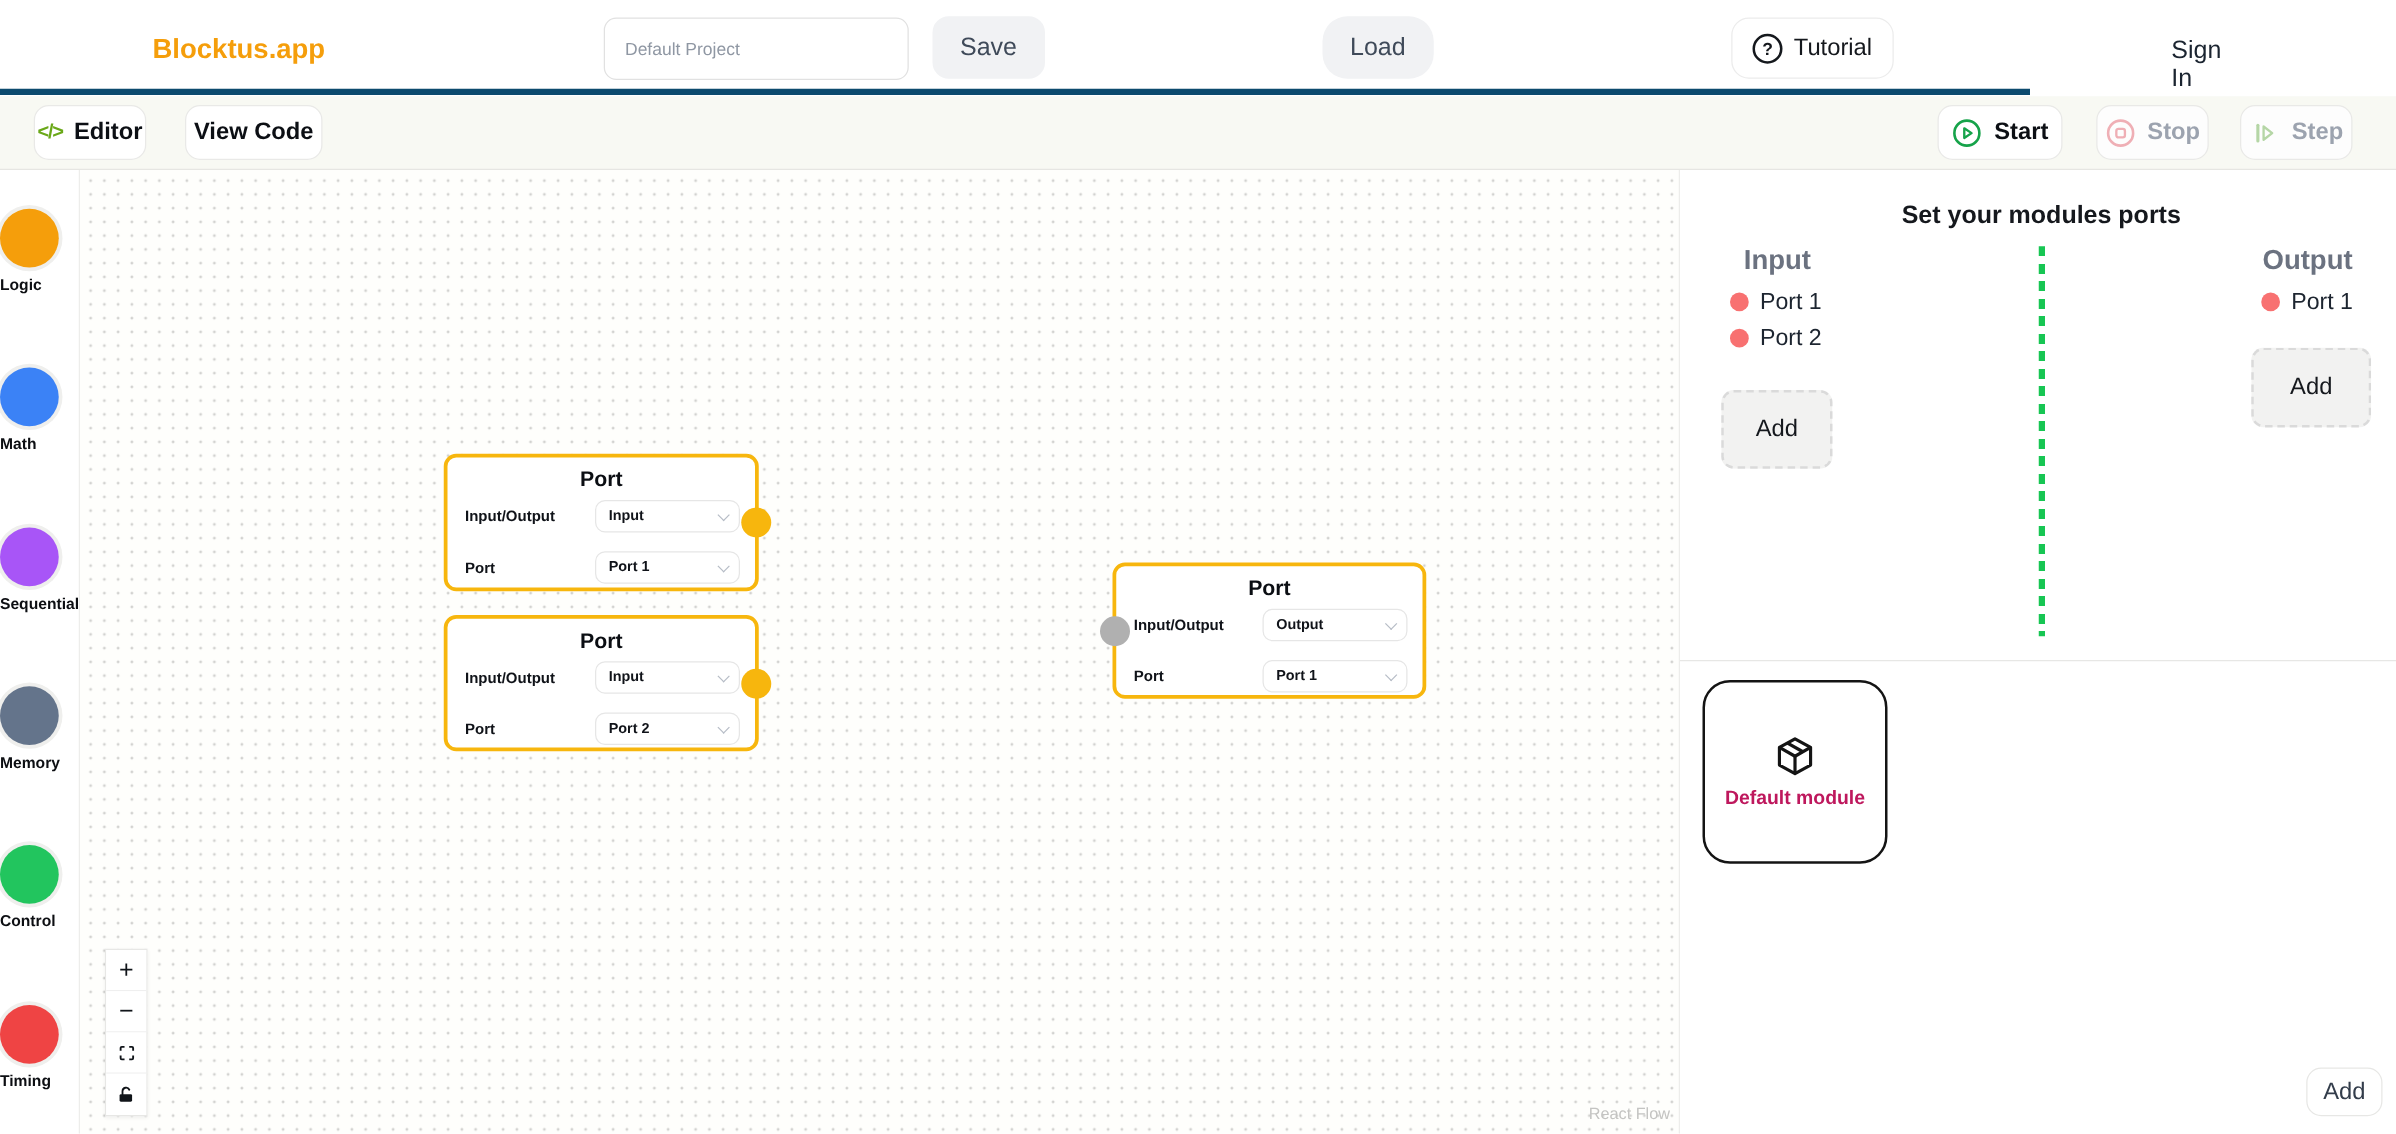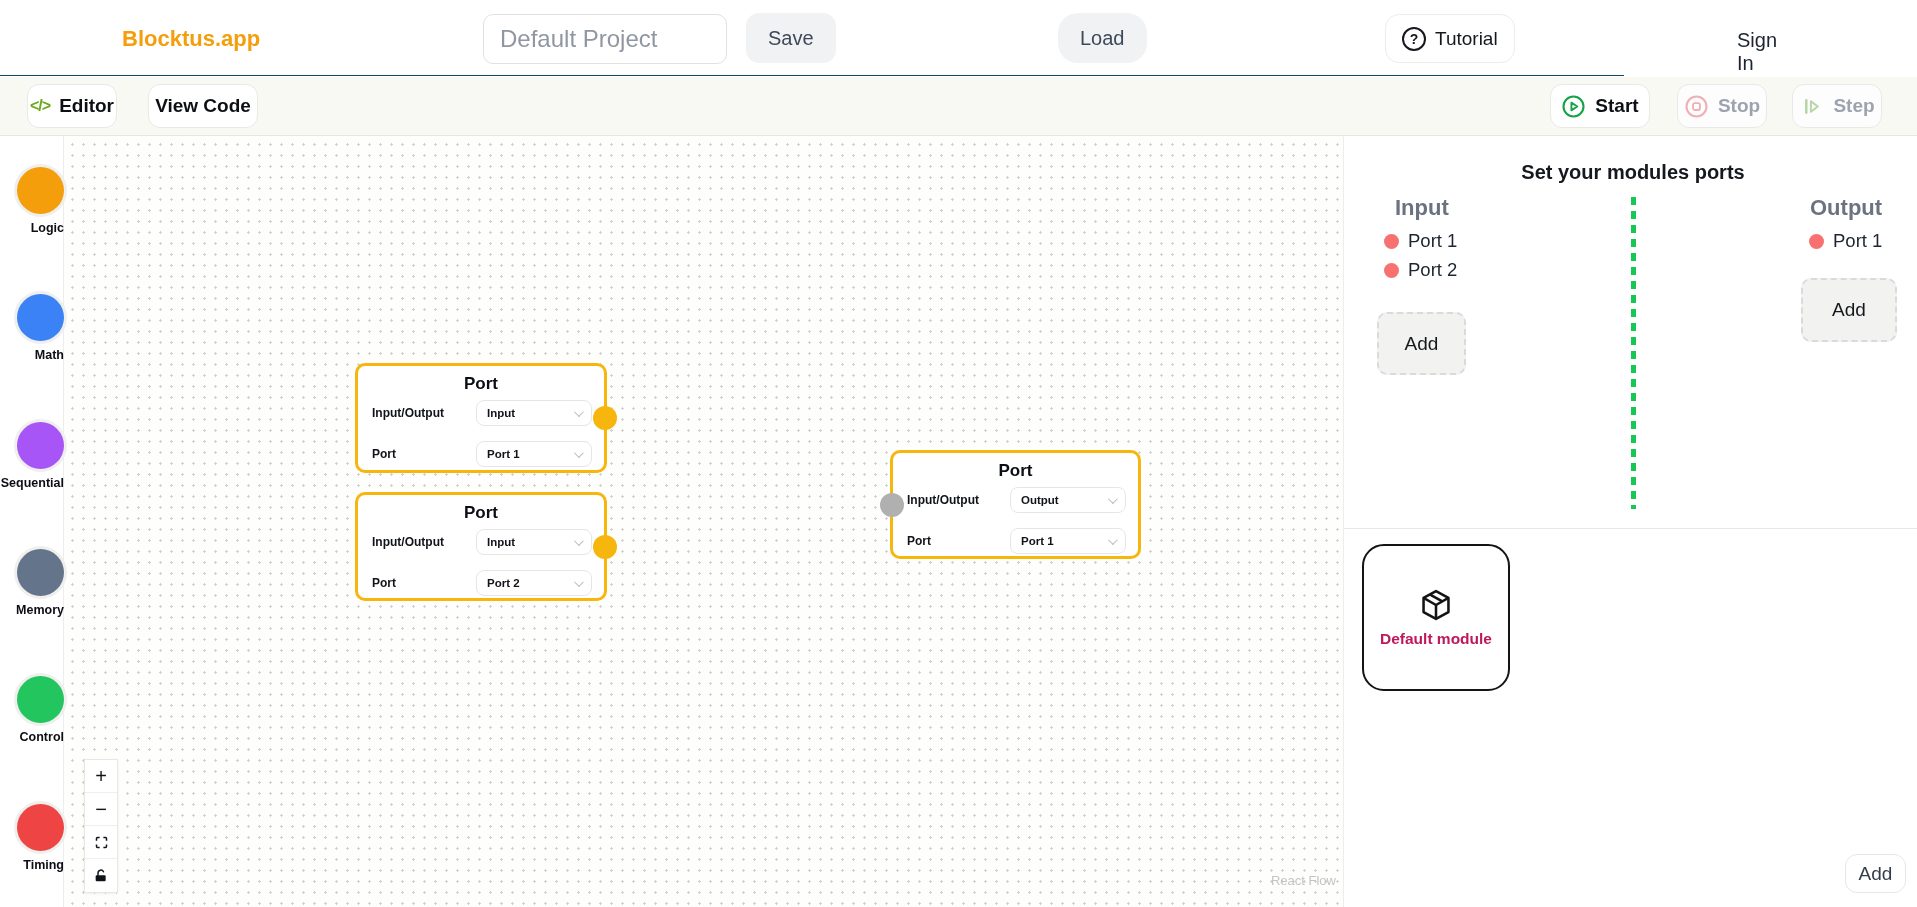--- a/index.html
+++ b/index.html
@@ -2,24 +2,24 @@
 <html><head>
 <meta charset="utf-8">
 <style>
   * { margin:0; padding:0; box-sizing:border-box; }
   html,body { width:1917px; height:907px; overflow:hidden; background:#fff;
     font-family:"Liberation Sans", sans-serif; color:#14181f; }
   .app { position:relative; width:1917px; height:907px; }
 
   
   .header { position:absolute; left:0; top:0; width:1624px; height:76px;
-    background:#fff; border-bottom:1px solid #0c4a6e; z-index:5; }
+    background:#fff; border-bottom:5px solid #0c4a6e; z-index:5; }
   .logo { position:absolute; left:122px; top:26px; font-size:22px; font-weight:700; color:#f59e0b; }
   .project-input { position:absolute; left:483px; top:14px; width:244px; height:50px;
-    border:1px solid #e1e1e1; border-radius:10px; padding:0 16px; font-size:24px;
+    border:1px solid #e1e1e1; border-radius:10px; padding:0 16px; font-size:14px;
     color:#8f97a3; background:#fff; outline:none; font-family:"Liberation Sans",sans-serif; }
   .btn-soft { position:absolute; top:13px; height:50px; border:none; border-radius:13px;
     background:#f1f2f4; color:#3f4a59; font-size:20px; padding:0 22px; cursor:pointer;
     font-family:"Liberation Sans",sans-serif; }
   .btn-save { left:746px; }
   .btn-load { left:1058px;border-radius:20px; }
   .btn-tutorial { position:absolute; left:1385px; top:14px; height:49px; background:#fff;
     border:1px solid #ececec; border-radius:14px; display:flex; align-items:center; gap:9px;
     padding:0 16px; font-size:19px; color:#15181d; cursor:pointer; font-family:"Liberation Sans",sans-serif; }
   .icon-help { width:24px; height:24px; border:2.2px solid #15181d; border-radius:50%;
@@ -35,21 +35,21 @@
   .tb-editor { left:27px; width:90px; }
   .tb-viewcode { left:148px; width:110px; }
   .icon-code { color:#6aa819; font-weight:700; font-size:16px; letter-spacing:-1px; }
   .tb-start { left:1550px; width:100px; }
   .tb-stop  { left:1677px; width:90px;  color:#9ca3af; background:#fdfdfd; }
   .tb-step  { left:1792px; width:90px;  color:#9ca3af; background:#fdfdfd; }
 
   
   .sidebar { position:absolute; left:0; top:136px; width:64px; height:771px;
     background:#fff; border-right:1px solid #ededeb; z-index:3; }
-  .side-item { position:absolute; left:0; width:64px; display:flex; flex-direction:column; align-items:flex-end; cursor:grab; }
+  .side-item { position:absolute; left:0; width:64px; display:flex; flex-direction:column; align-items:flex-start; cursor:grab; }
   .side-circle { width:47px; height:47px; border-radius:50%; box-shadow:0 0 0 3px #efefed; }
   .side-label { margin-top:7px; font-size:12.5px; font-weight:700; color:#0c0e12; }
   .c-logic{background:#f59e0b} .c-math{background:#3b82f6} .c-seq{background:#a855f7}
   .c-mem{background:#64748b} .c-ctrl{background:#22c55e} .c-time{background:#ef4444}
   .si-0{top:31px} .si-1{top:158px} .si-2{top:286px} .si-3{top:413px} .si-4{top:540px} .si-5{top:668px}
 
   
   .canvas { position:absolute; left:64px; top:136px; width:1279px; height:771px; background:#fefefc;
     background-image:radial-gradient(circle, #d2d2d0 1.1px, transparent 1.3px);
     background-size:11px 11px; background-position:3px 3px; }
@@ -72,21 +72,21 @@
   .h-amber { background:#f7b60d; } .h-gray { background:#b0b0b0; }
   .h-right { right:-13px; top:calc(50% - 12px); }
   .h-left  { left:-13px;  top:calc(50% - 12px); }
   .h-top   { top:-13px;   left:calc(50% - 12px); }
 
   .controls { position:absolute; left:20px; top:623px; width:34px; background:#fff;
     border:1px solid #e7e7e5; box-shadow:0 1px 3px rgba(0,0,0,.06); }
   .ctrl-btn { width:32px; height:33px; display:flex; align-items:center; justify-content:center;
     border-bottom:1px solid #efefef; background:#fff; cursor:pointer; font-size:20px; color:#101419; }
   .ctrl-btn:last-child { border-bottom:none; }
-  .attribution { position:absolute; right:7px; bottom:19px; font-size:13px; color:#c4c4c2;margin-left:36px; }
+  .attribution { position:absolute; right:7px; bottom:9px; font-size:13px; color:#c4c4c2;margin-left:36px; }
 
   
   .rpanel { position:absolute; left:1343px; top:136px; width:574px; height:771px; background:#fff;
     border-left:1px solid #ededeb; }
   .rp-title { position:absolute; left:0; top:25px; width:578px; text-align:center;
     font-size:20px; font-weight:700; color:#15181d; }
   .rp-dash { position:absolute; left:287px; top:61px; width:5px; height:312px;
     background:repeating-linear-gradient(to bottom, #17c653 0 8px, transparent 8px 14px); }
   .col-head { font-size:22px; font-weight:700; color:#6b7280; }
   .in-head  { position:absolute; left:51px;  top:59px; }

